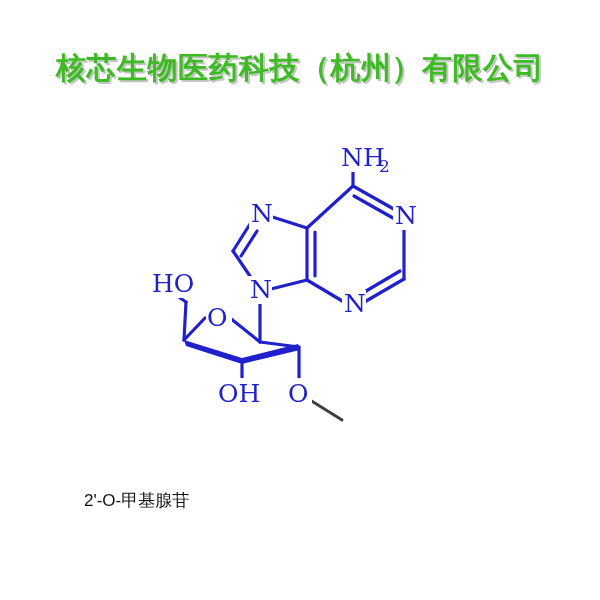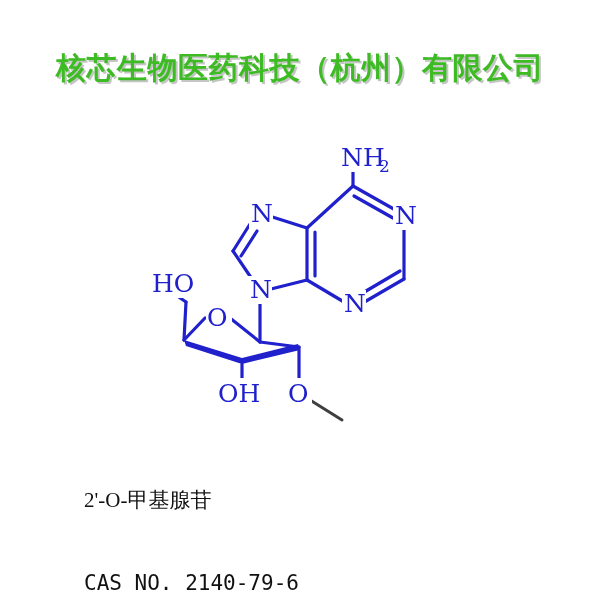--- a/index.html
+++ b/index.html
@@ -66,22 +66,22 @@
     line-height: 27.5px;
     color: #111111;
     white-space: pre;
     user-select: none;
   }
   #caption-block .caption-line {
     display: block;
     white-space: pre;
   }
   #caption-block .caption-line.cjk {
-    font-family: Liberation Serif, serif;
-    font-size: 21px;
+    font-family: Liberation Sans, sans-serif;
+    font-size: 17px;
     letter-spacing: 0px;
   }
 </style>
 </head>
 <body>
 
 <div id="page">
 
   <div id="company-header">核芯生物医药科技（杭州）有限公司</div>
 
@@ -164,19 +164,18 @@
 
       <text class="atom-label" x="57" y="202">O</text>
       <text class="atom-label" x="2" y="168">HO</text>
       <text class="atom-label" x="68" y="278">OH</text>
       <text class="atom-label" x="138" y="278">O</text>
     </svg>
   </div>
 
   <div id="caption-block">
     <span class="caption-line cjk">2'-O-甲基腺苷</span>
-    <span class="caption-line">CAS NO. 2140-79-6</span>
     
     
     
   </div>
 
 </div>
 
 </body></html>

